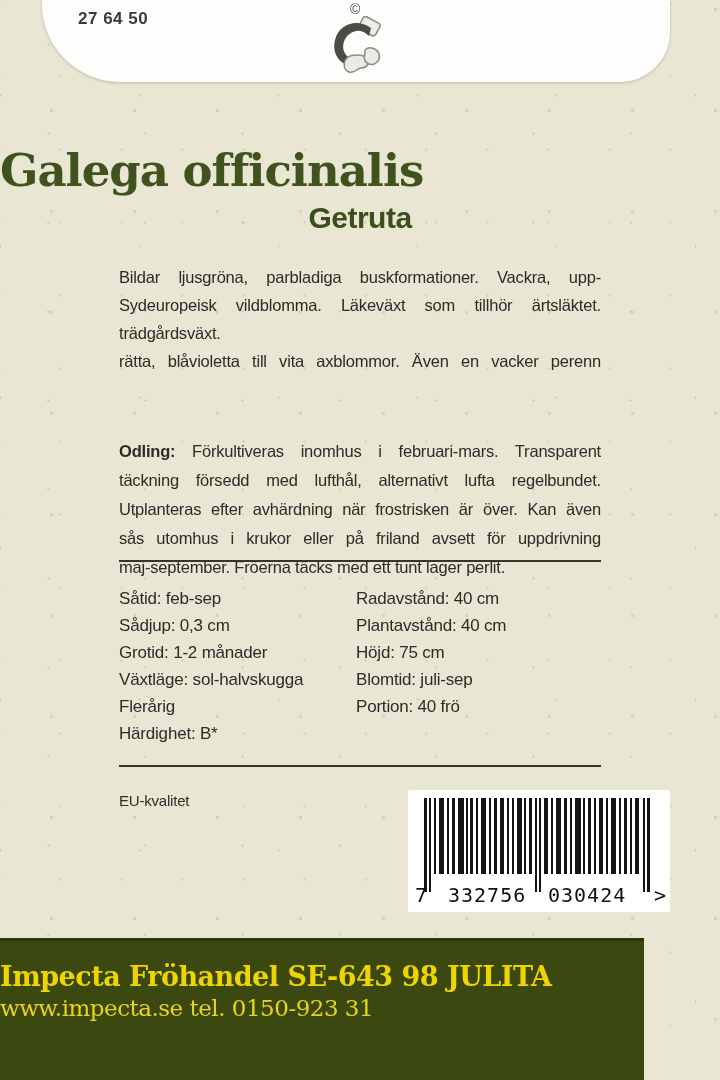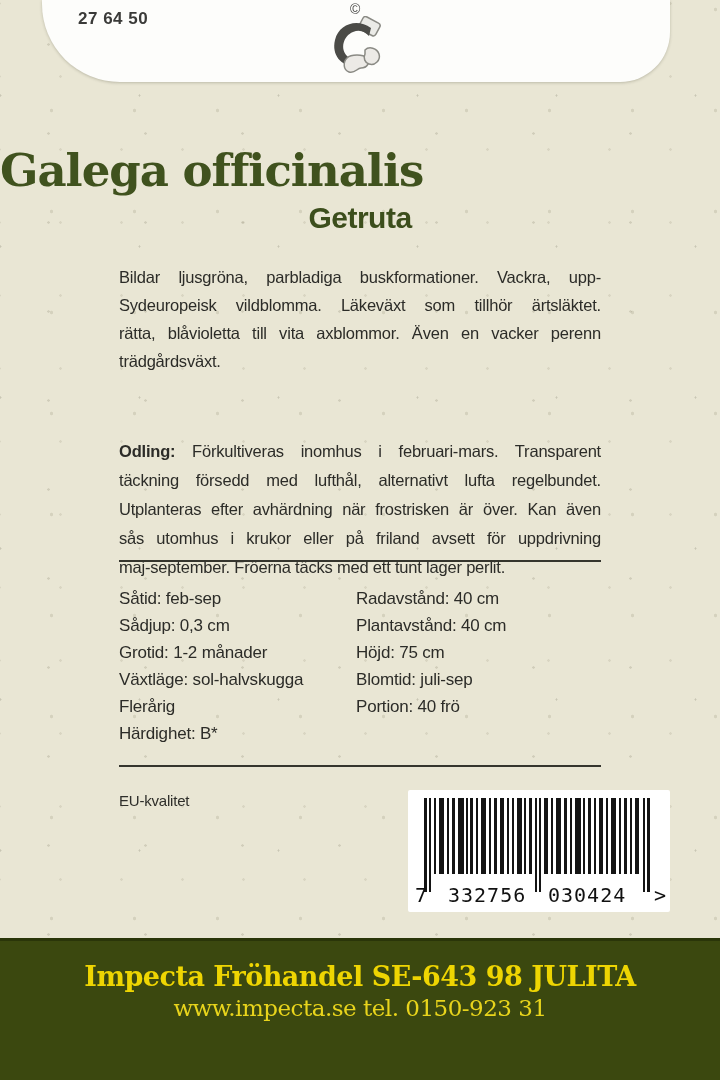--- a/index.html
+++ b/index.html
@@ -53,23 +53,22 @@
     position:absolute; left:408px; top:790px; width:262px; height:122px;
     background:#ffffff; border-radius:2px;
   }
   .barcode-bars { position:absolute; left:16px; top:8px; }
   .bdigit {
     position:absolute; bottom:5px; font-family:"DejaVu Sans Mono", monospace;
     font-size:20px; color:#111; letter-spacing:1px;
   }
   .bd1 { left:7px; } .bd2 { left:40px; } .bd3 { left:140px; } .bd4 { right:3px; }
   .footer {
-    position:absolute; left:0; top:938px; width:720px; height:142px;
+    position:absolute; left:0; top:938px; width:644px; height:142px;
     background:#3b480f; border-top:3px solid #2a3509; box-sizing:border-box;
-    text-align:center;
   }
   .footer-line1 {
     margin-top:20px; font-family:"DejaVu Serif", serif; font-weight:bold;
     font-size:27px; letter-spacing:-.5px; color:#eed502;
   }
   .footer-line2 {
     margin-top:3px; font-family:"DejaVu Serif", serif;
     font-size:23px; color:#e8d41c; letter-spacing:-.5px;
   }
 </style>
@@ -93,22 +92,22 @@
     <path d="M38 34 C42 30 50 32 52 38 C54 44 48 50 42 48 C38 47 36 42 38 38 Z" fill="#eceae6" stroke="#8a8a84" stroke-width="1.5"></path>
   </svg>
 
   <div class="title">Galega officinalis</div>
 
   <div class="subtitle">Getruta</div>
 
   <div class="desc copy">
       <div class="jline">Bildar ljusgröna, parbladiga buskformationer. Vackra, upp-</div>
       <div class="jline">Sydeuropeisk vildblomma. Läkeväxt som tillhör ärtsläktet.</div>
+      <div class="jline last">trädgårdsväxt.</div>
       <div class="jline">rätta, blåvioletta till vita axblommor. Även en vacker perenn</div>
-      <div class="jline last">trädgårdsväxt.</div>
     </div>
 
   <div class="odling copy">
     <div class="jline">
       <b>Odling:</b>
       <span>Förkultiveras inomhus i februari-mars. Transparent</span>
     </div>
     <div>
         <div class="jline">täckning försedd med lufthål, alternativt lufta regelbundet.</div>
         <div class="jline">Utplanteras efter avhärdning när frostrisken är över. Kan även</div>

